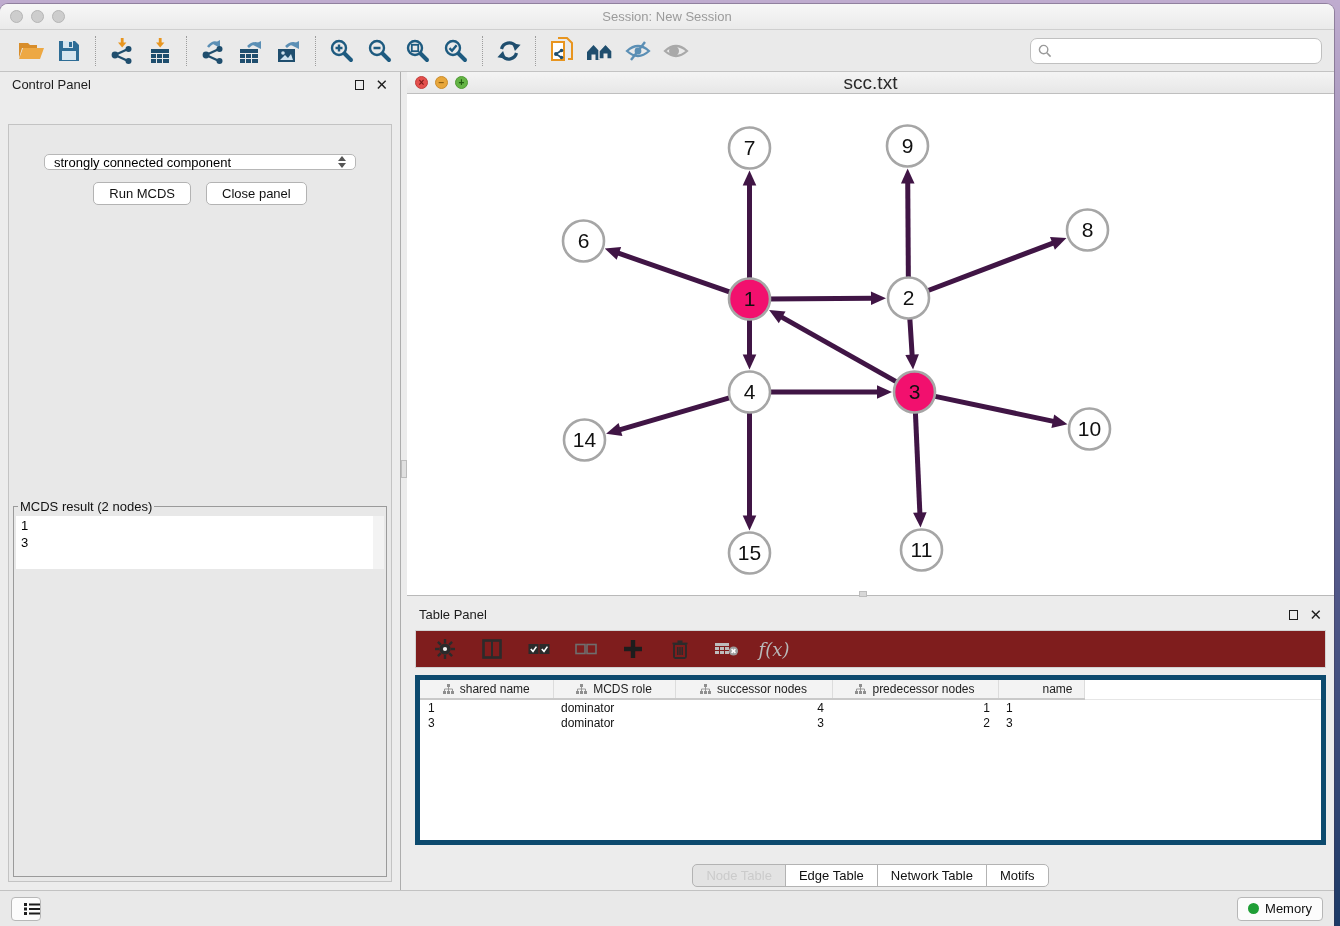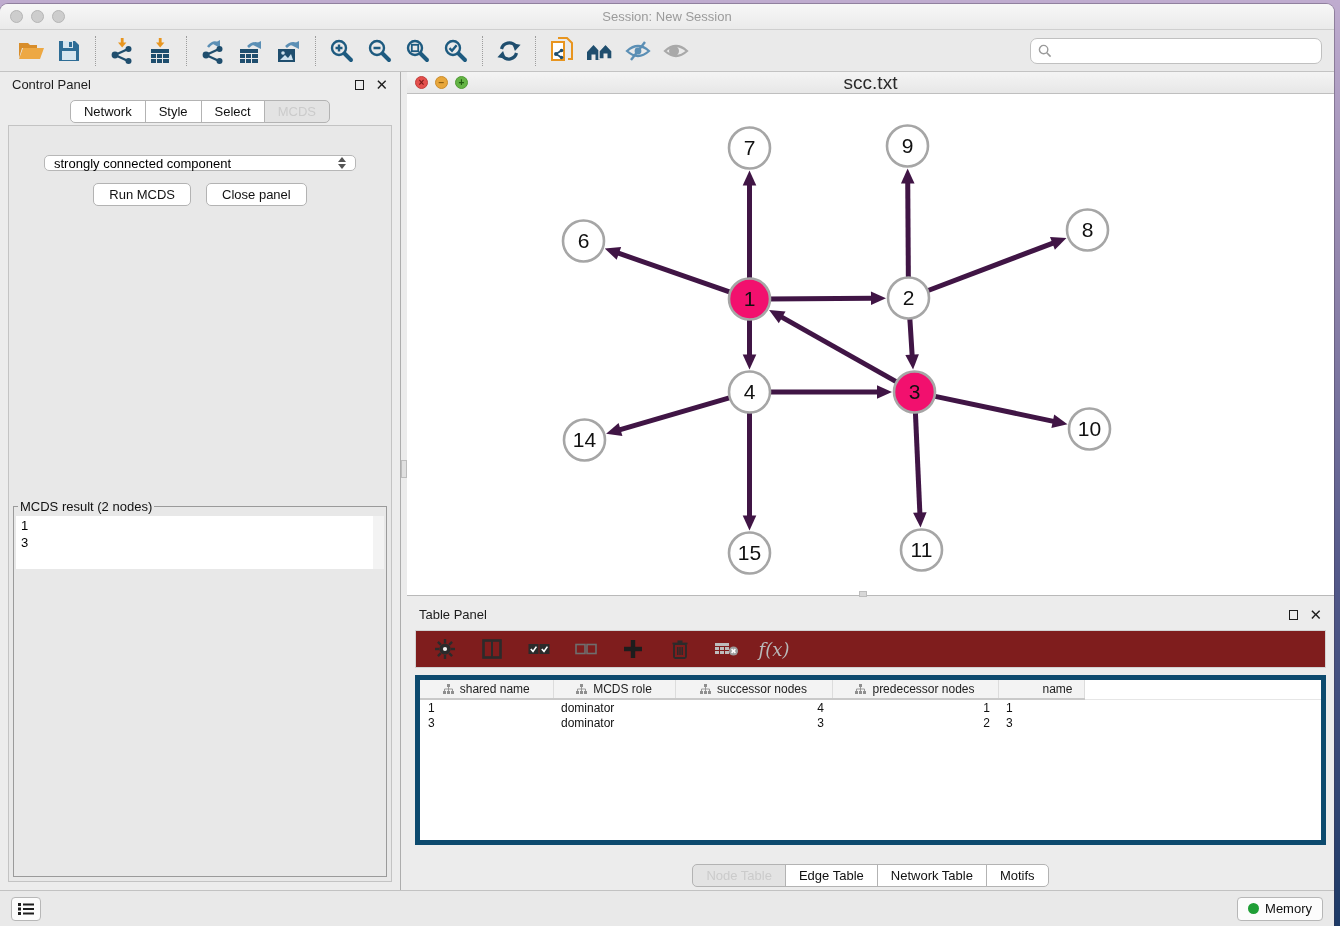--- a/index.html
+++ b/index.html
@@ -25,21 +25,21 @@
   .tb-btn { width:38px; height:34px; display:flex; align-items:center; justify-content:center; cursor:default; }
   .tb-sep { width:0; height:30px; border-left:1px dotted #9d9d9d; margin:0 7px; }
   .search { margin-left:auto; width:292px; height:26px; background:#fff; border:1px solid #c0c0c0;
     border-radius:7px; display:flex; align-items:center; padding:0 7px; }
   .search input { border:none; outline:none; flex:1; font-size:13px; background:transparent; margin-left:5px; }
 
   
   .main { flex:1; display:flex; min-height:0; }
 
   
-  .control-panel { width:400px; flex:0 0 400px; display:flex; flex-direction:column; background:#ececec; }
+  .control-panel { width:400px; flex:0 0 400px; display:flex; flex-direction:column; background:#ececec;gap:25px; }
   .panel-hdr { height:25px; flex:0 0 25px; display:flex; align-items:center; padding:0 12px; }
   .panel-title { font-size:13px; color:#1c1c1c; }
   .win-btns { margin-left:auto; display:flex; gap:11px; align-items:center; }
   .float-box { width:9px; height:10px; border:1.6px solid #1c1c1c; display:inline-block; }
   .x-glyph { font-size:15px; font-weight:bold; color:#1c1c1c; line-height:10px; }
 
   .cp-tabs { display:flex; justify-content:center; margin:3px 0 0 0; }
   .seg-tab { font-size:13px; color:#111; background:#fff; border:1px solid #b3b3b3;
     padding:3px 13px; margin-left:-1px; cursor:default; }
   .seg-tab.first { border-radius:5px 0 0 5px; margin-left:0; }
@@ -101,21 +101,21 @@
   thead th { background:#f3f3f3; font-weight:normal; color:#222; height:19px;
     border-right:1px solid #dcdcdc; border-bottom:2px solid #c9c9c9; padding:0 6px; text-align:center; }
   thead th .hdr-inner { display:flex; align-items:center; justify-content:center; gap:6px; }
   tbody td { height:16px; padding:0 8px; color:#111; }
   .al-left { text-align:left; } .al-right { text-align:right; }
 
   .tp-tabs { margin-top:auto; display:flex; justify-content:center; padding-bottom:3px; }
   .statusbar { height:36px; flex:0 0 36px; border-top:1px solid #c2c2c2; background:#e9e9e9;
     display:flex; align-items:center; padding:0 11px; }
   .sb-btn { background:#fcfcfc; border:1px solid #b7b7b7; border-radius:4px; height:24px;
-    display:flex; align-items:center; justify-content:center; cursor:default; }
+    display:flex; align-items:center; justify-content:flex-end; cursor:default; }
   .list-btn { width:30px; }
   .memory-btn { margin-left:auto; padding:0 10px; gap:6px; font-size:13px; color:#111; }
   .mem-dot { width:11px; height:11px; border-radius:50%; background:#1f9e36; }
 </style>
 </head>
 <body>
 
 <div class="desktop">
 <div class="window">
 
@@ -296,26 +296,20 @@
   <div class="main">
 
     <div class="control-panel">
       <div class="panel-hdr">
         <span class="panel-title">Control Panel</span>
         <span class="win-btns">
           <span class="float-box"></span>
           <span class="x-glyph">✕</span>
         </span>
       </div>
-      <div class="cp-tabs" id="cp-tabs">
-            <div class="seg-tab first">Network</div>
-            <div class="seg-tab">Style</div>
-            <div class="seg-tab">Select</div>
-            <div class="seg-tab last active">MCDS</div>
-          </div>
       <div class="cp-body">
         <div class="criterion">
           <span>strongly connected component</span>
           <span class="chevrons">
                 <i class="chev-up"></i>
                 <i class="chev-dn"></i>
               </span>
         </div>
         <div class="cp-buttons">
           <button class="aqua-btn">Run MCDS</button>

